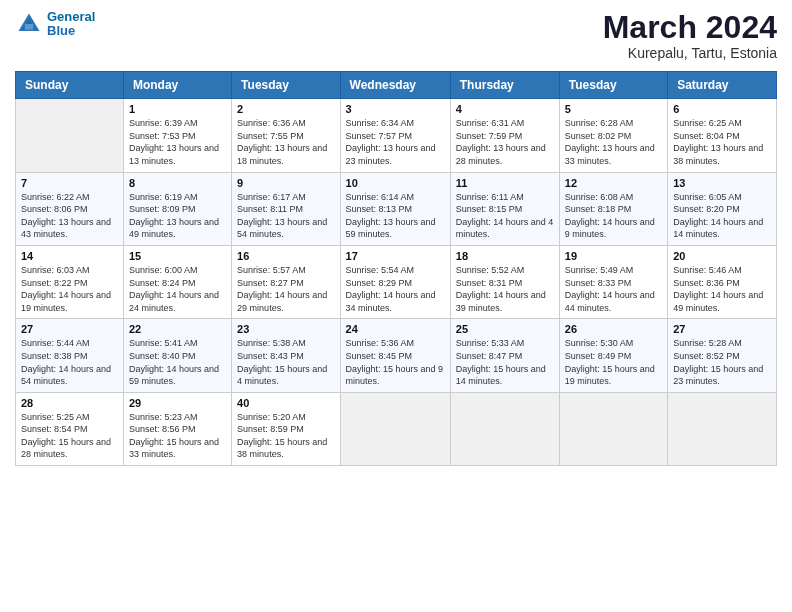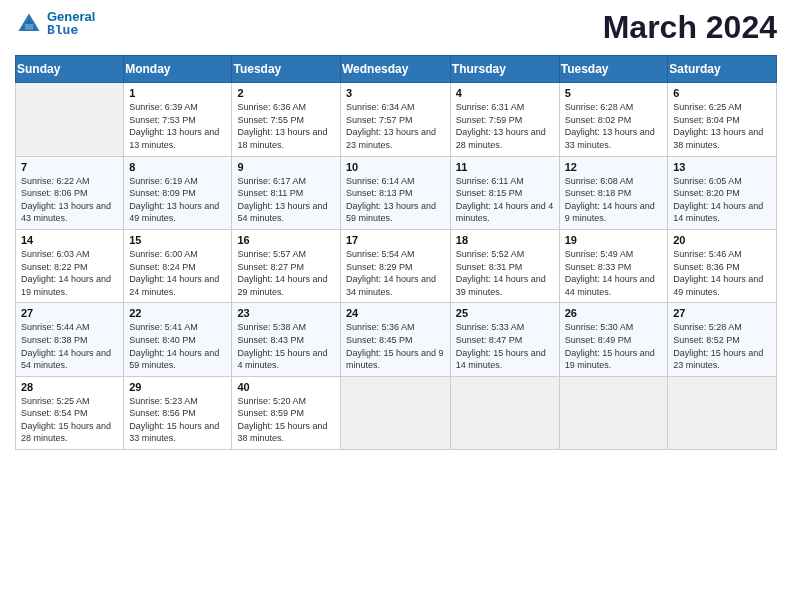--- a/index.html
+++ b/index.html
@@ -29,21 +29,21 @@
     }
     .logo-text {
       display: flex;
       flex-direction: column;
       font-size: 13px;
       font-weight: bold;
       color: #1a1a2e;
       line-height: 1.1;
     }
     .logo-text .general { color: #0369a1; }
-    .logo-text .blue { color: #1a6ab5; font-family: Liberation Mono, monospace; }
+    .logo-text .blue { color: #1a6ab5; }
     .logo-icon {
       width: 28px;
       height: 28px;
     }
     .title-area {
       text-align: right;
     }
     .title-area h1 {
       font-size: 32px;
       font-weight: bold;
@@ -58,21 +58,21 @@
     .calendar {
       width: 100%;
       border-collapse: collapse;
       border: 1px solid #ccc;
     }
     .calendar thead tr th {
       background-color: #2e75b6;
       color: #fff;
       font-size: 12px;
       font-weight: bold;
-      padding: 6px 1px;
+      padding: 6px 9px;
       text-align: left;
       border: 1px solid #2060a0;
     }
     .calendar tbody tr td {
       vertical-align: top;
       border: 1px solid #ccc;
       padding: 4px 5px;
       font-size: 9.5px;
       color: #222;
       width: 113px;
@@ -114,20 +114,21 @@
         <polygon points="20,12 30,28 10,28" fill="#1a6ab5"></polygon>
         <rect x="14" y="20" width="12" height="8" fill="#fff" opacity="0.3"></rect>
       </svg>
       <div class="logo-text">
         <span class="general">General</span>
         <span class="blue">Blue</span>
       </div>
     </div>
     <div class="title-area">
       <h1>March 2024</h1>
+      <h2>Kurepalu, Tartu, Estonia</h2>
     </div>
   </div>
 
   <table class="calendar">
     <thead>
       <tr>
       <th>Sunday</th>
           <th>Monday</th>
           <th>Tuesday</th>
           <th>Wednesday</th>

